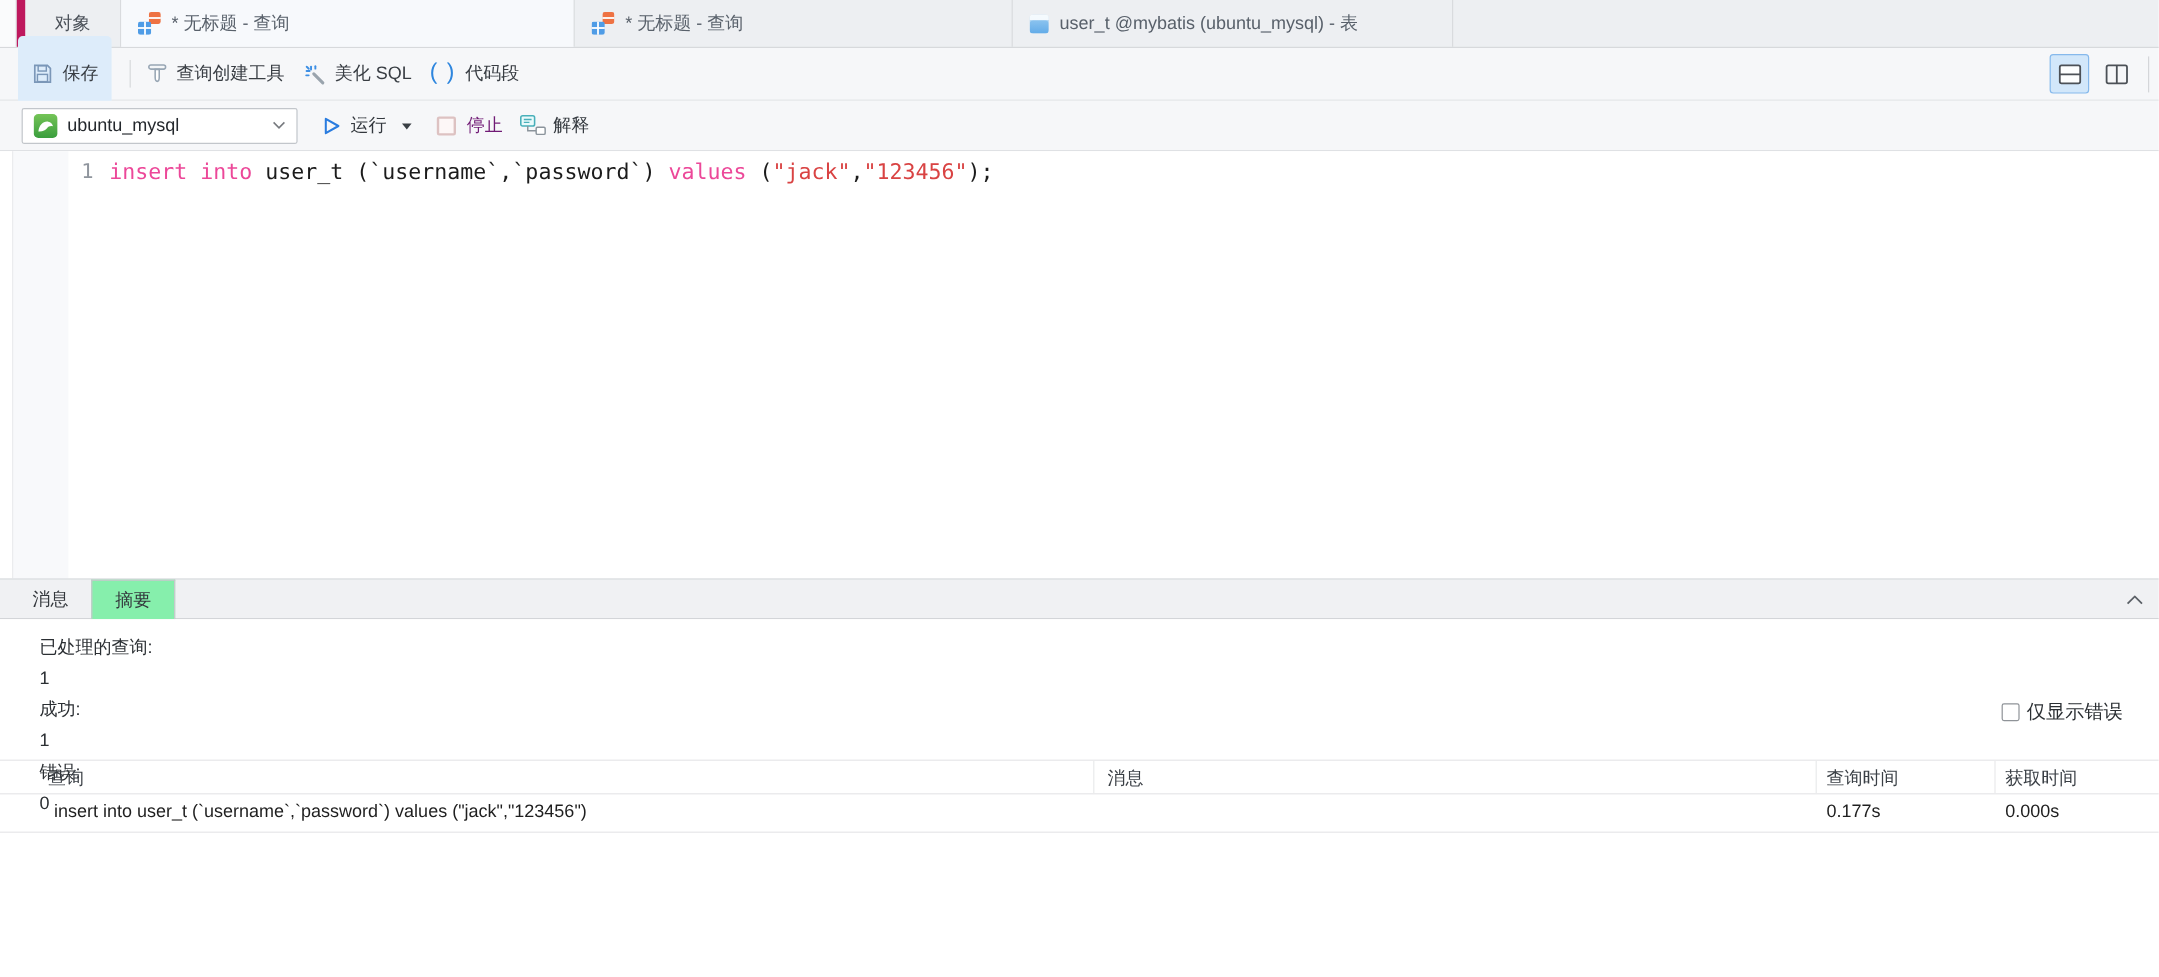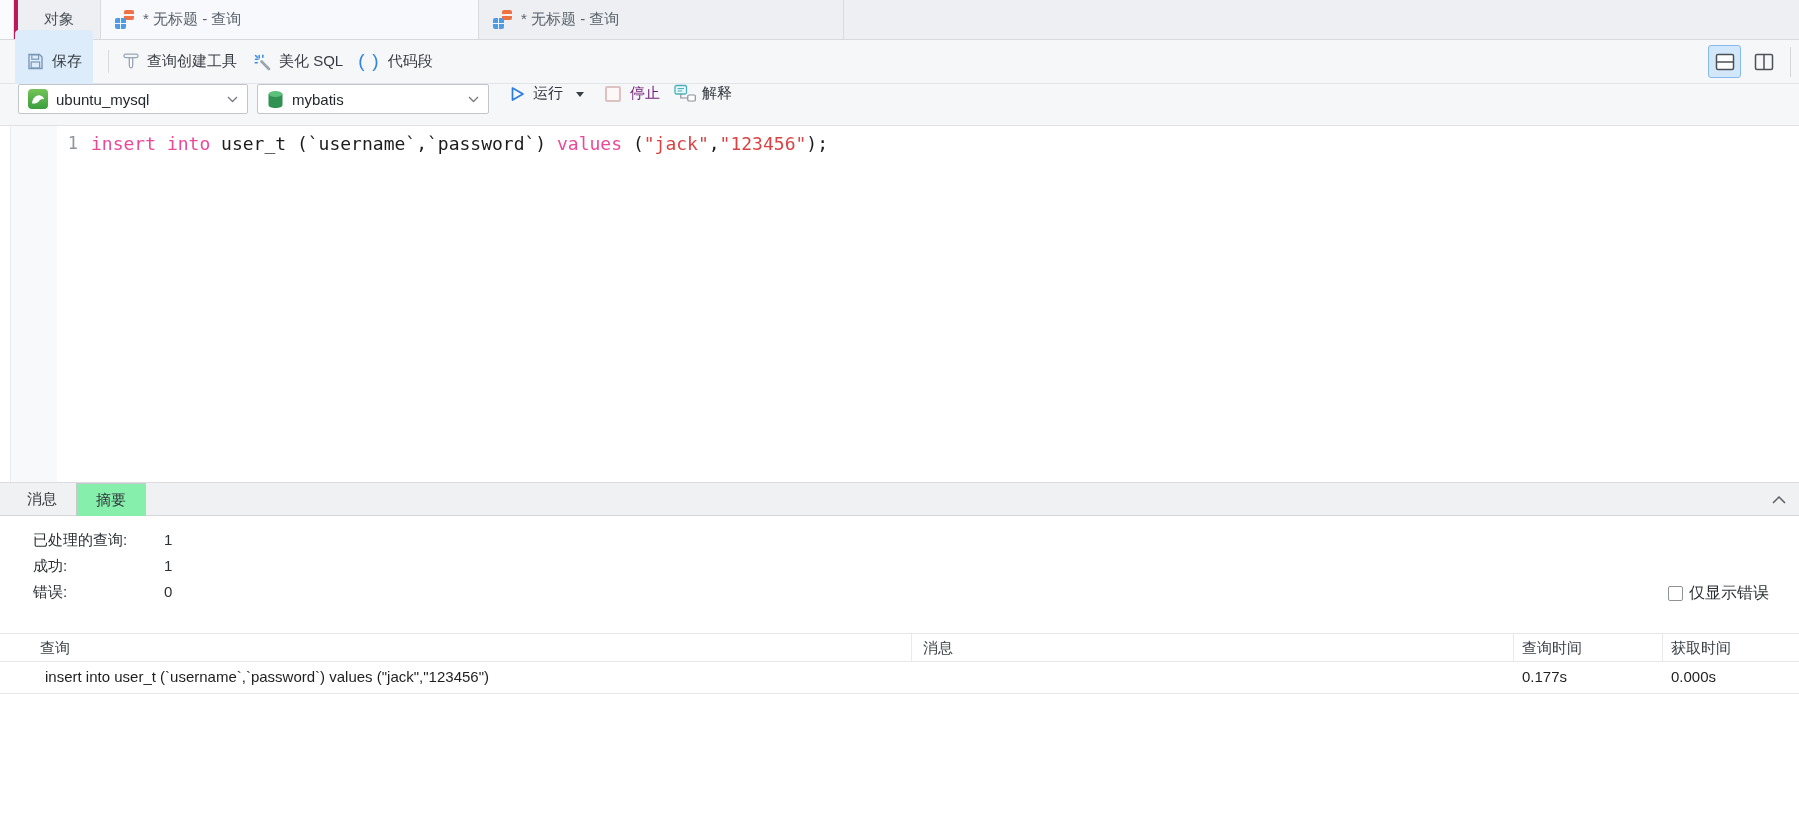--- a/index.html
+++ b/index.html
@@ -15,21 +15,21 @@
     position:absolute;left:0;top:0;width:1799px;height:40px;
     background:#edeff2;border-bottom:1px solid #d7d9dc;
     display:flex;align-items:stretch;box-sizing:border-box;
   }
   .tabbar-leftstrip{width:13px;background:#fafbfc;border-right:1px solid #dcdee1;}
   .tab{
     display:flex;align-items:center;gap:9px;box-sizing:border-box;
     border-right:1px solid #d9dbde;padding:0 14px;
     font-size:15px;color:#59616b;white-space:nowrap;overflow:hidden;cursor:default;
   }
-  .tab-objects{width:87px;justify-content:center;border-left:4px solid #be185d;color:#4a5058;}
+  .tab-objects{width:87px;justify-content:center;border-left:7px solid #be185d;color:#4a5058;}
   .tab-q1{width:378px;background:#f7f9fc;}
   .tab-q2{width:365px;}
   .tab-tbl{width:367px;}
   .tab-label{overflow:hidden;text-overflow:ellipsis;}
 
   .qicon{position:relative;width:19px;height:19px;flex:0 0 auto;}
   .qi-orange{
     position:absolute;right:0;top:0;width:10px;height:10px;border-radius:2px;
     background:
       linear-gradient(to bottom, transparent 40%, rgba(255,255,255,.9) 40%, rgba(255,255,255,.9) 58%, transparent 58%),
@@ -68,21 +68,21 @@
     width:31px;height:31px;border-radius:3px;display:flex;align-items:center;justify-content:center;
     border:1px solid transparent;margin-left:6px;cursor:default;
   }
   .layout-btn.active{background:#d2e7fa;border-color:#86b9ec;}
   .tb-edge{width:1px;height:30px;background:#d4d6d9;margin-left:10px;}
 
   
   .toolbar2{
     position:absolute;left:0;top:84px;width:1799px;height:42px;
     background:#f6f7f9;border-bottom:1px solid #dfe1e4;box-sizing:border-box;
-    display:flex;align-items:flex-start;font-size:15px;color:#24282d;
+    display:flex;align-items:center;font-size:15px;color:#24282d;
   }
   .dropdown{
     width:230px;height:30px;box-sizing:border-box;background:#fff;
     border:1px solid #c2c6cb;border-radius:2px;display:flex;align-items:center;
     gap:8px;padding:0 9px;cursor:default;
   }
   .dd-conn{margin-left:18px;}
   .dd-db{margin-left:9px;width:232px;}
   .dd-caret{margin-left:auto;display:flex;}
   .run-btn{display:flex;align-items:center;gap:7px;margin-left:19px;color:#33383e;cursor:default;}
@@ -119,21 +119,21 @@
     background:#86efac;border:1px solid #c7c9cc;border-bottom:none;margin-bottom:-1px;
   }
   .collapse-btn{position:absolute;right:10px;top:8px;width:20px;height:18px;
     display:flex;align-items:center;justify-content:center;cursor:default;}
 
   .results{position:absolute;left:0;top:516px;width:1799px;height:298px;background:#fff;font-size:15px;color:#2b2f33;}
 
   .sum-group{position:absolute;top:11px;line-height:26px;}
   .sum-g1{left:33px;}
   .sum-g2{left:346px;}
-  .sum-row{display:flex;}
+  .sum-row{display:flex;flex-direction:column;}
   .sum-g1 .sum-label{width:131px;}
   .sum-g2 .sum-label{width:94px;}
 
   .errors-only{position:absolute;left:1668px;top:67px;display:flex;align-items:center;gap:6px;white-space:nowrap;}
   .checkbox{width:15px;height:15px;box-sizing:border-box;border:1px solid #8f9398;border-radius:2px;background:#fff;flex:0 0 auto;cursor:default;}
   .errors-only-label{font-size:16px;color:#2b2f33;}
 
   .rt-line{position:absolute;left:0;width:1799px;height:1px;background:#e6e7e9;}
   .rt-vsep{position:absolute;width:1px;background:#e9eaec;top:118px;height:27px;}
   .rt-cell{position:absolute;white-space:nowrap;overflow:hidden;}
@@ -156,20 +156,24 @@
         <span class="qi-blue"></span>
       </span>
       <span class="tab-label">* 无标题 - 查询</span>
     </div>
     <div class="tab tab-q2">
       <span class="qicon">
         <span class="qi-orange"></span>
         <span class="qi-blue"></span>
       </span>
       <span class="tab-label">* 无标题 - 查询</span>
+    </div>
+    <div class="tab tab-tbl">
+      <span class="ticon"></span>
+      <span class="tab-label">user_t @mybatis (ubuntu_mysql) - 表</span>
     </div>
   </div>
 
   <div class="toolbar1">
     <div class="save-btn">
       <svg width="19" height="19" viewBox="0 0 19 19">
         <path d="M3 2.5 h10.5 L16 5 v11.5 H3 Z" fill="none" stroke="#7b97b8" stroke-width="1.4"></path>
         <rect x="5.8" y="2.8" width="6.8" height="4.4" fill="none" stroke="#7b97b8" stroke-width="1.2"></rect>
         <rect x="5.2" y="10" width="8.4" height="6" fill="none" stroke="#7b97b8" stroke-width="1.2"></rect>
       </svg>
@@ -229,32 +233,20 @@
         <rect width="20" height="20" rx="4" fill="url(#gconn)"></rect>
         <path d="M4 14.5 C4.6 9 8.2 5.8 12.2 6.4 C14.3 6.7 15.7 8.2 16.2 10.2 C14 9.6 12.3 10.3 11.2 11.9 C10 13.6 7.6 14.7 4 14.5 Z" fill="#ffffff"></path>
       </svg>
       <span>ubuntu_mysql</span>
       <span class="dd-caret">
         <svg width="11" height="7" viewBox="0 0 11 7">
             <polyline points="1,1 5.5,5.5 10,1" fill="none" stroke="#76797e" stroke-width="1.3"></polyline>
           </svg>
       </span>
     </div>
-    <div class="dropdown dd-db">
-      <svg width="17" height="19" viewBox="0 0 17 19">
-        <path d="M1.5 4 v11 c0 1.7 3.1 3 7 3 s7 -1.3 7 -3 v-11" fill="#2f9152"></path>
-        <ellipse cx="8.5" cy="4" rx="7" ry="2.9" fill="#5cbf7a"></ellipse>
-      </svg>
-      <span>mybatis</span>
-      <span class="dd-caret">
-        <svg width="11" height="7" viewBox="0 0 11 7">
-            <polyline points="1,1 5.5,5.5 10,1" fill="none" stroke="#76797e" stroke-width="1.3"></polyline>
-          </svg>
-      </span>
-    </div>
     <div class="run-btn">
       <svg width="18" height="18" viewBox="0 0 18 18">
         <path d="M4.5 3 L15 9 L4.5 15 Z" fill="none" stroke="#2a7cdf" stroke-width="1.7" stroke-linejoin="round"></path>
       </svg>
       <span>运行</span>
       <span class="run-caret"></span>
     </div>
     <div class="stop-btn">
       <span class="stop-square"></span>
       <span>停止</span>

